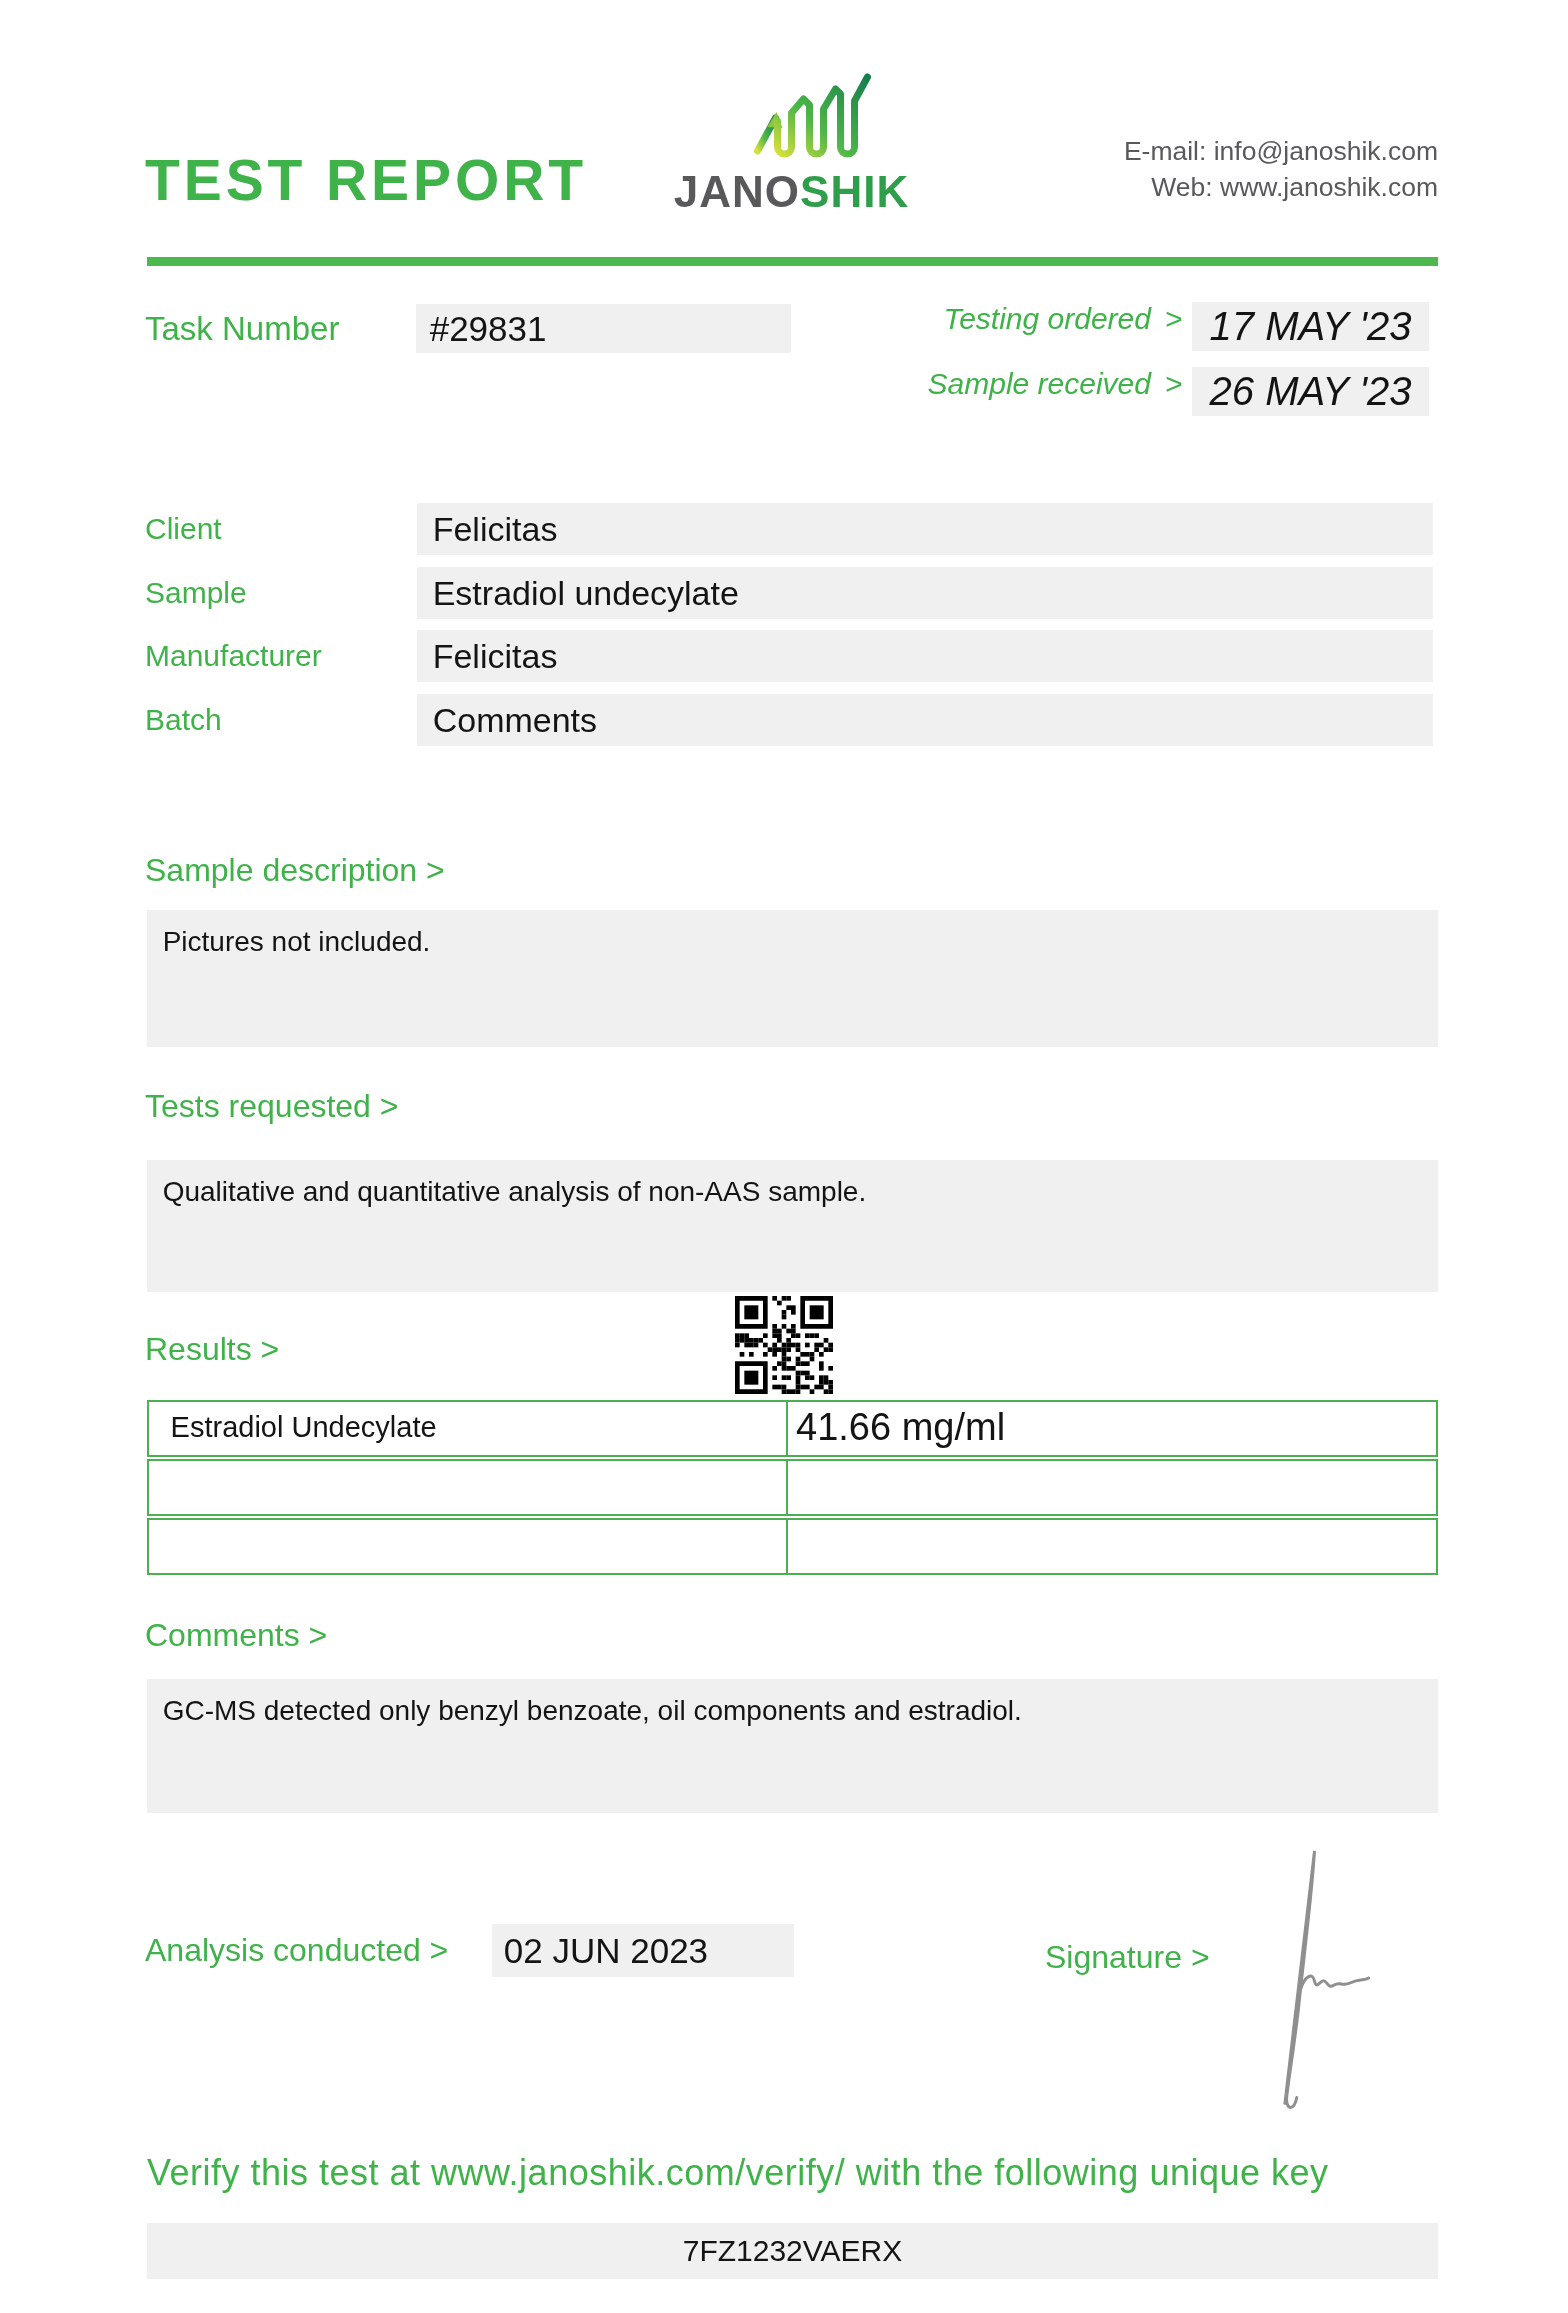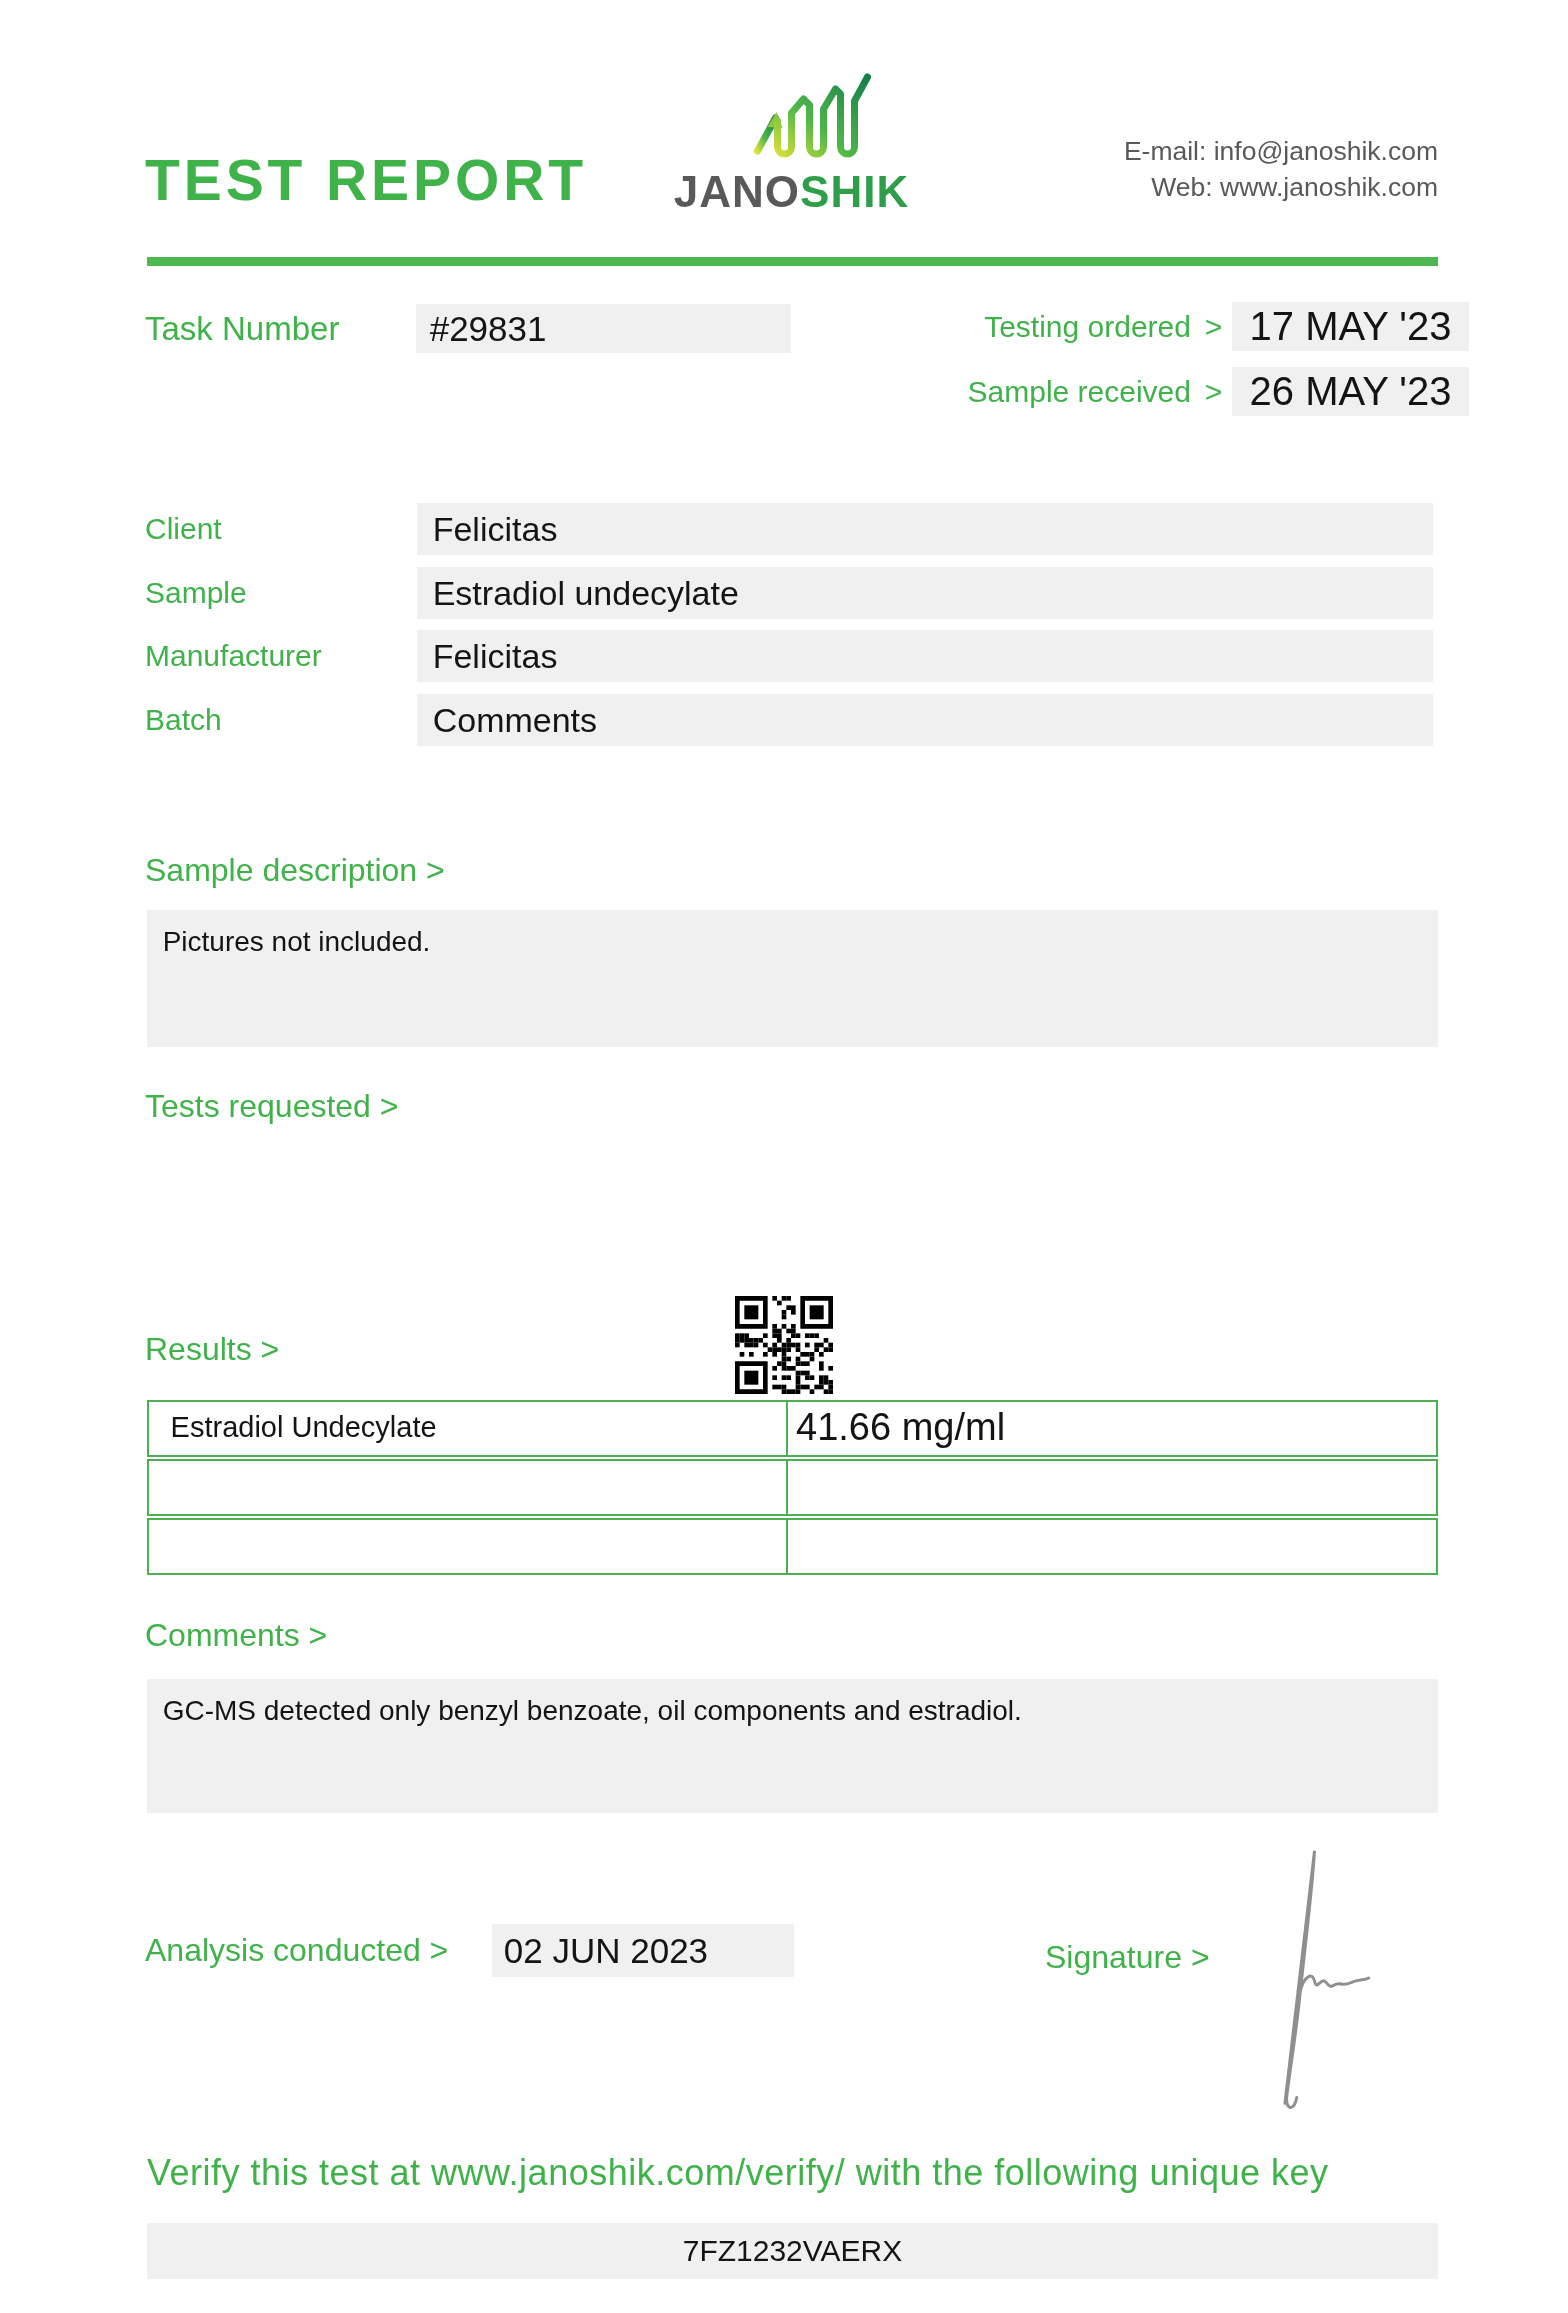--- a/index.html
+++ b/index.html
@@ -25,21 +25,21 @@
   .logo-text{left:659px;top:167px;width:265px;text-align:center;font-size:44px;font-weight:bold;letter-spacing:1px;white-space:nowrap;}
   .logo-text .jano{color:var(--gray-logo);}
   .logo-text .shik{color:#2f9e4b;}
   .contact{left:980px;top:133px;width:458px;text-align:right;color:var(--gray-logo);font-size:26.5px;line-height:36px;}
   .rule{left:147px;top:257px;width:1291px;height:8.8px;background:var(--rule-green);}
 
   
   .task-label{left:145px;top:310px;font-size:33px;color:var(--green);}
   .task-box{left:416px;top:304px;width:375px;height:49px;background:var(--box);}
   .task-box .val{font-size:35px;line-height:49px;padding-left:13.7px;}
-  .date-row{left:903px;width:566px;height:49px;display:flex;align-items:center;}
+  .date-row{left:863px;width:566px;height:49px;display:flex;font-style:italic;}
   .date-row.r1{top:302px;}
   .date-row.r2{top:367px;}
   .date-row .lbl{flex:1;text-align:right;font-size:30px;color:var(--green);}
   .date-row .arr{margin:0 9.8px 0 13.7px;font-size:30px;color:var(--green);}
   .date-row .box{width:237px;height:49px;background:var(--box);text-align:center;}
   .date-row .box .val{font-size:40px;line-height:49px;}
 
   
   .info-row{left:145px;width:1288px;height:52px;display:flex;}
   .info-row .lbl{width:272px;font-size:30px;line-height:52px;color:var(--green);}
@@ -151,20 +151,23 @@
         <div class="val">Comments</div>
       </div>
   </div>
 
   <div class="abs sec-head h-sd">Sample description &gt;</div>
   <div class="abs sec-box b-sd">
     <div class="body">Pictures not included.</div>
   </div>
 
   <div class="abs sec-head h-tr">Tests requested &gt;</div>
+  <div class="abs sec-box b-tr">
+    <div class="body">Qualitative and quantitative analysis of non-AAS sample.</div>
+  </div>
 
   <svg class="abs qr" width="98" height="98" viewBox="0 0 105 105">
     <rect x="0" y="0" width="105" height="105" fill="#ffffff"></rect>
     <g fill="#000000">
       <path d="M0,0 h35 v35 h-35 z M5,5 v25 h25 v-25 z"></path>
       <rect x="10" y="10" width="15" height="15"></rect>
       <path d="M70,0 h35 v35 h-35 z M75,5 v25 h25 v-25 z"></path>
       <rect x="80" y="10" width="15" height="15"></rect>
       <path d="M0,70 h35 v35 h-35 z M5,75 v25 h25 v-25 z"></path>
       <rect x="10" y="80" width="15" height="15"></rect>

